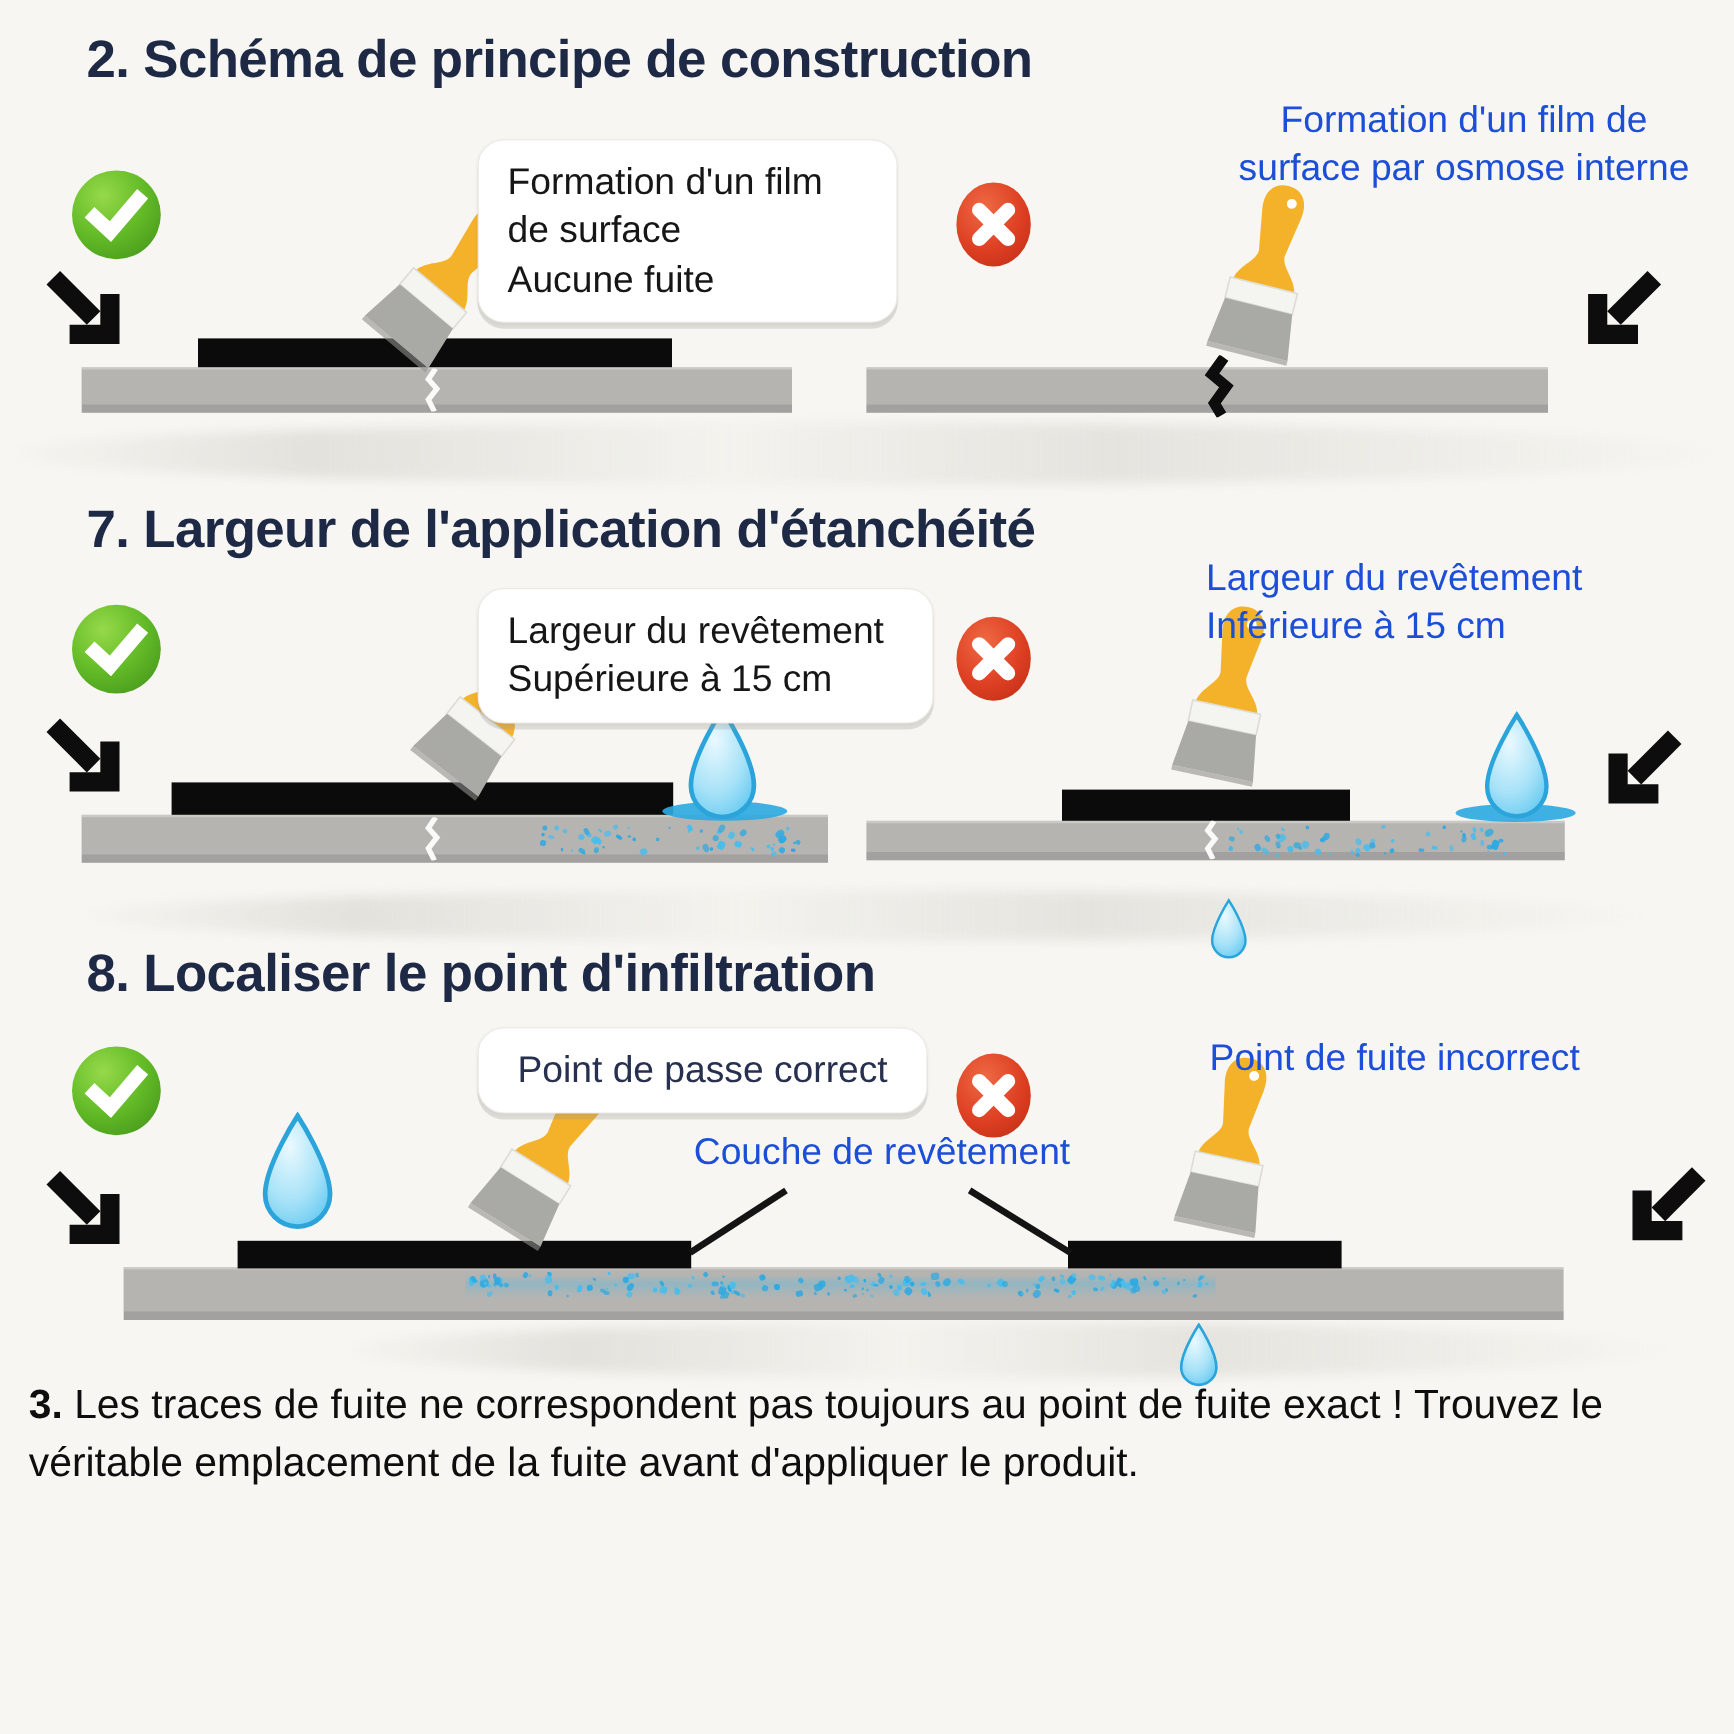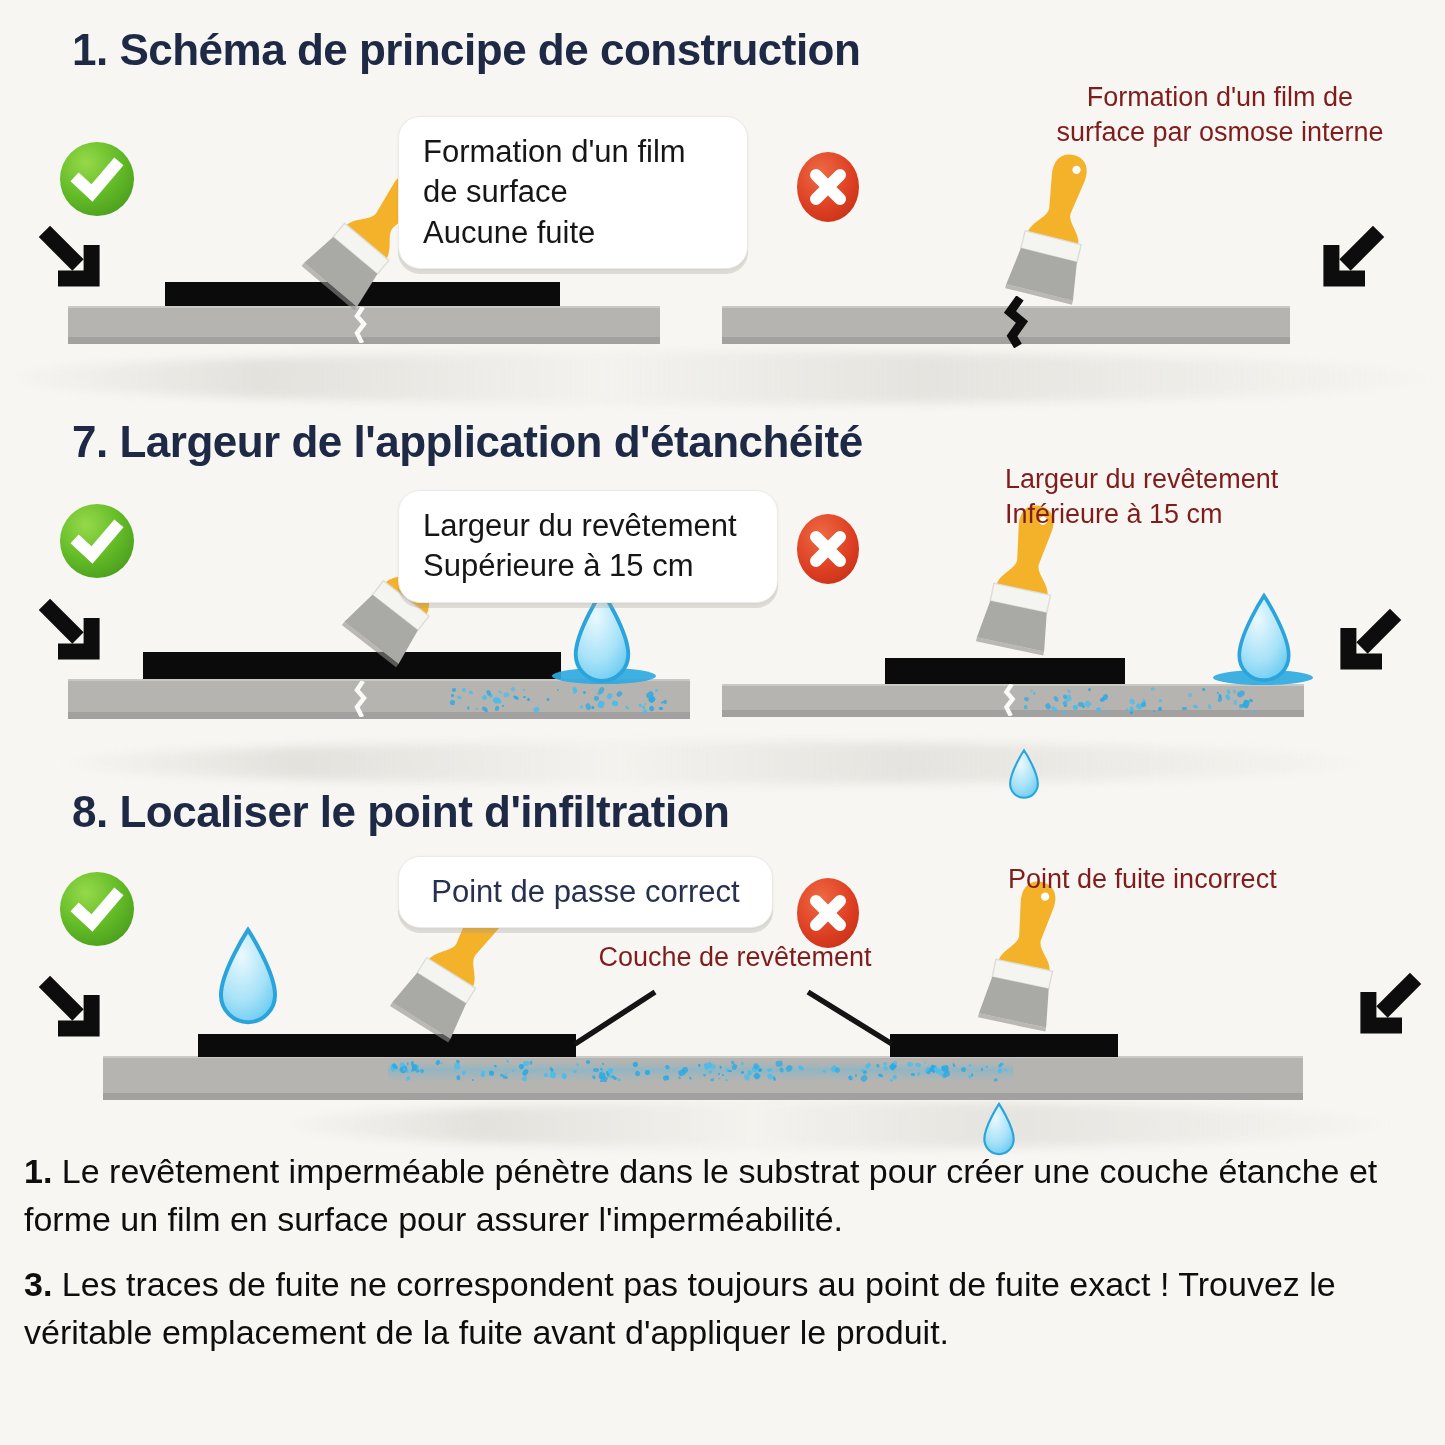--- a/index.html
+++ b/index.html
@@ -11,21 +11,21 @@
   .abs{position:absolute;}
   .title{
     font-weight:bold;font-size:44px;line-height:1.1;color:#1e2946;letter-spacing:-0.5px;
   }
   .bubble{
     background:#ffffff;border:1px solid #eceae5;border-radius:22px;
     box-shadow:0 5px 0 rgba(155,152,145,.28), 0 1px 3px rgba(0,0,0,.06);
     padding:15px 24px;font-size:31px;line-height:1.3;color:#161616;white-space:pre-line;
   }
   .bubble.navy{color:#27304f;text-align:center;}
-  .plain{font-size:27px;line-height:1.3;color:#7f1d1d;white-space:pre-line;}
+  .plain{font-size:31px;line-height:1.3;color:#1d4ed8;white-space:pre-line;}
   .center{text-align:center;}
   .coating{background:#0b0b0b;}
   .substrate{
     background:#b5b4b1;
     box-shadow:inset 0 -7px 0 rgba(0,0,0,.10), inset 0 2px 0 rgba(255,255,255,.28);
   }
   .brush{transform-origin:50% 92%;}
   .brush svg{width:88px;height:auto;display:block;}
   .puddle{background:#2fa9e1;border-radius:50%;opacity:.92;}
   .speckles{overflow:hidden;}
@@ -62,21 +62,21 @@
         <stop offset="55%" stop-color="#a7e2f8"></stop>
         <stop offset="100%" stop-color="#55c3ef"></stop>
     </radialGradient>
   </defs>
 </svg>
 
 <div class="abs wash" style="left:0;top:352px;width:1445px;height:52px"></div>
 <div class="abs wash" style="left:60px;top:742px;width:1320px;height:42px"></div>
 <div class="abs wash" style="left:280px;top:1102px;width:1120px;height:46px"></div>
 
-<div class="abs title" style="left:72px;top:26px;width:900px">1. Schéma de principe de construction</div>
+<div class="abs title" style="left:72px;top:26px;width:900px">2. Schéma de principe de construction</div>
 
 <div class="abs substrate" style="left:68px;top:306px;width:592px;height:38px"></div>
 <div class="abs coating" style="left:165px;top:282px;width:395px;height:24px"></div>
 <svg class="abs" style="left:352px;top:307px;width:17px;height:36px" viewBox="0 0 17 36">
   <polyline points="11,0 5,9 12,17 5,26 10,36" fill="none" stroke="#fafaf8" stroke-width="4.5"></polyline>
 </svg>
 <div class="abs brush" style="left:285px;top:140px;transform:rotate(40deg)">
   <svg viewBox="0 0 64 116">
     <path d="M32 2 C41 2 46 9 44 20 L40 44 C40 51 49 55 51 64 L13 64 C15 55 24 51 24 44 L20 20 C18 9 23 2 32 2 Z" fill="#f4b22a"></path>
     <circle cx="36.5" cy="12" r="3" fill="#fff"></circle>
@@ -504,20 +504,16 @@
 <div class="abs bubble navy" style="left:398px;top:856px;width:325px">Point de passe correct</div>
 <div class="abs plain" style="left:1008px;top:862px;width:420px">Point de fuite incorrect</div>
 <div class="abs plain center" style="left:555px;top:940px;width:360px">Couche de revêtement</div>
 <svg class="abs" style="left:540px;top:988px;width:390px;height:60px" viewBox="0 0 390 60">
   <path d="M115 4 L35 56" stroke="#141414" stroke-width="5.5"></path>
   <path d="M268 4 L352 56" stroke="#141414" stroke-width="5.5"></path>
 </svg>
 
 <div class="abs foot-block" style="left:24px;top:1148px;width:1402px">
   <p class="foot">
-    <b>1.</b>
-    <span>Le revêtement imperméable pénètre dans le substrat pour créer une couche étanche et forme un film en surface pour assurer l'imperméabilité.</span>
-  </p>
-  <p class="foot">
     <b>3.</b>
     <span>Les traces de fuite ne correspondent pas toujours au point de fuite exact ! Trouvez le véritable emplacement de la fuite avant d'appliquer le produit.</span>
   </p>
 </div>
 
 </body></html>

